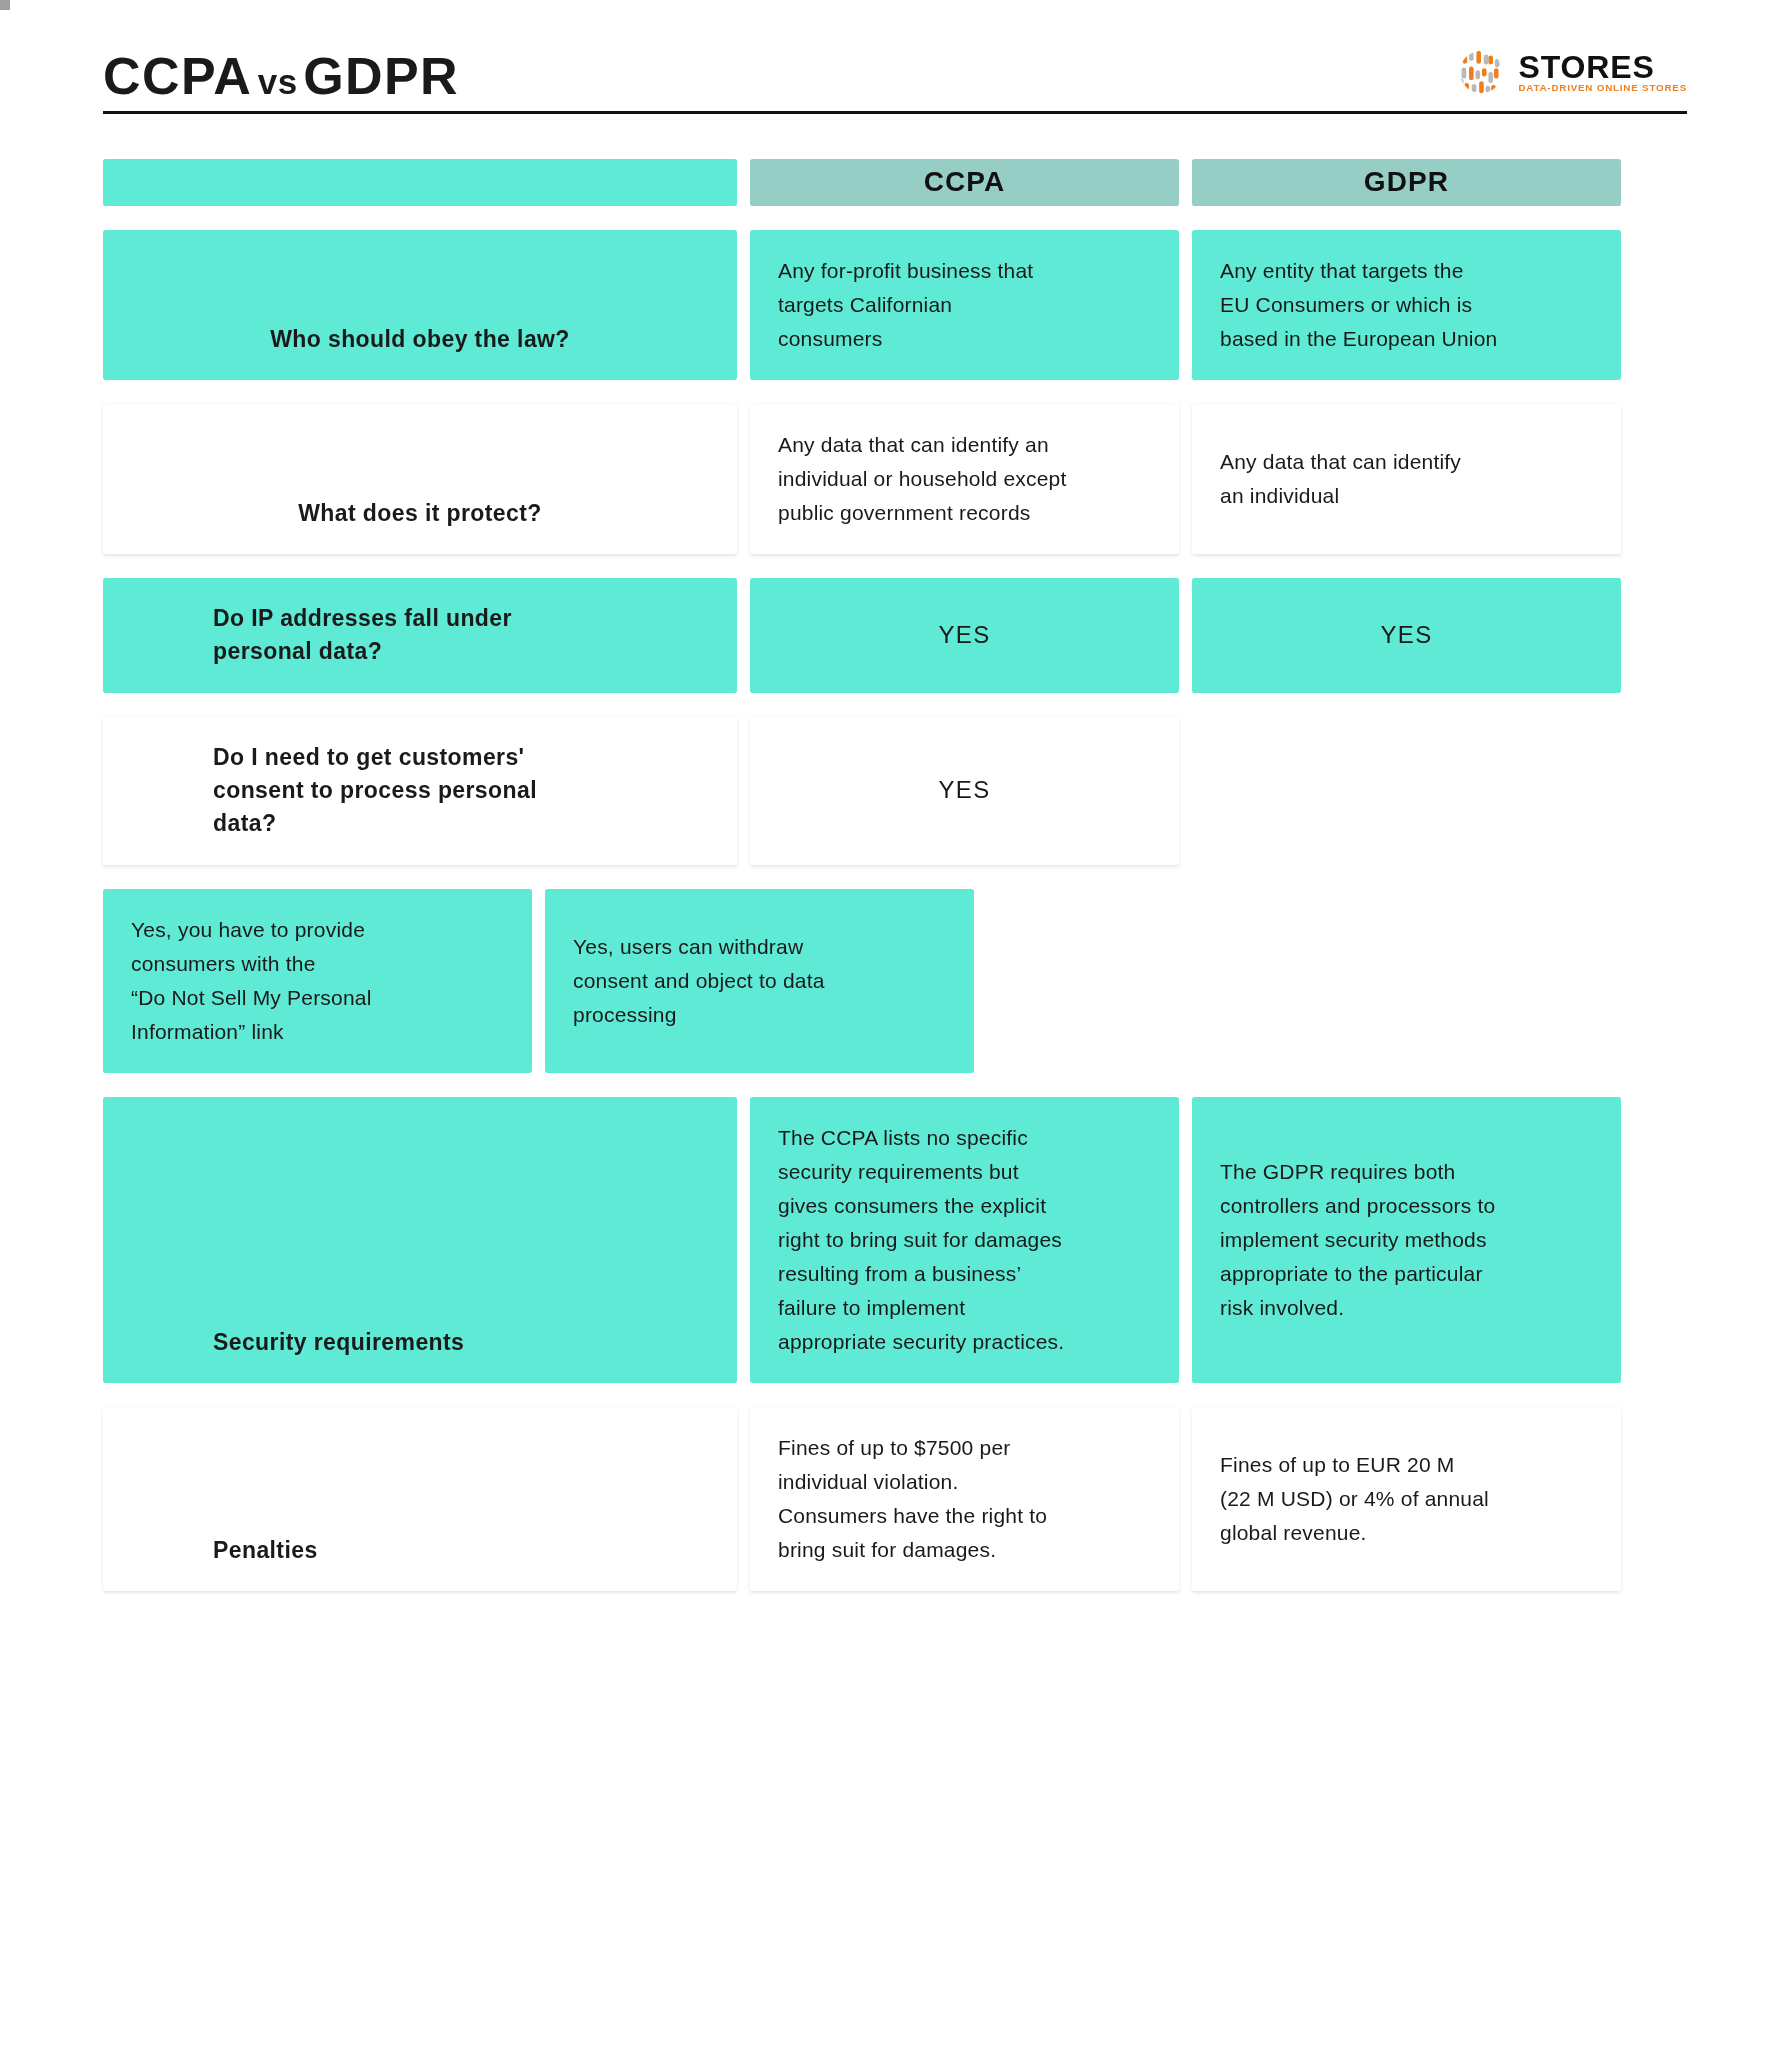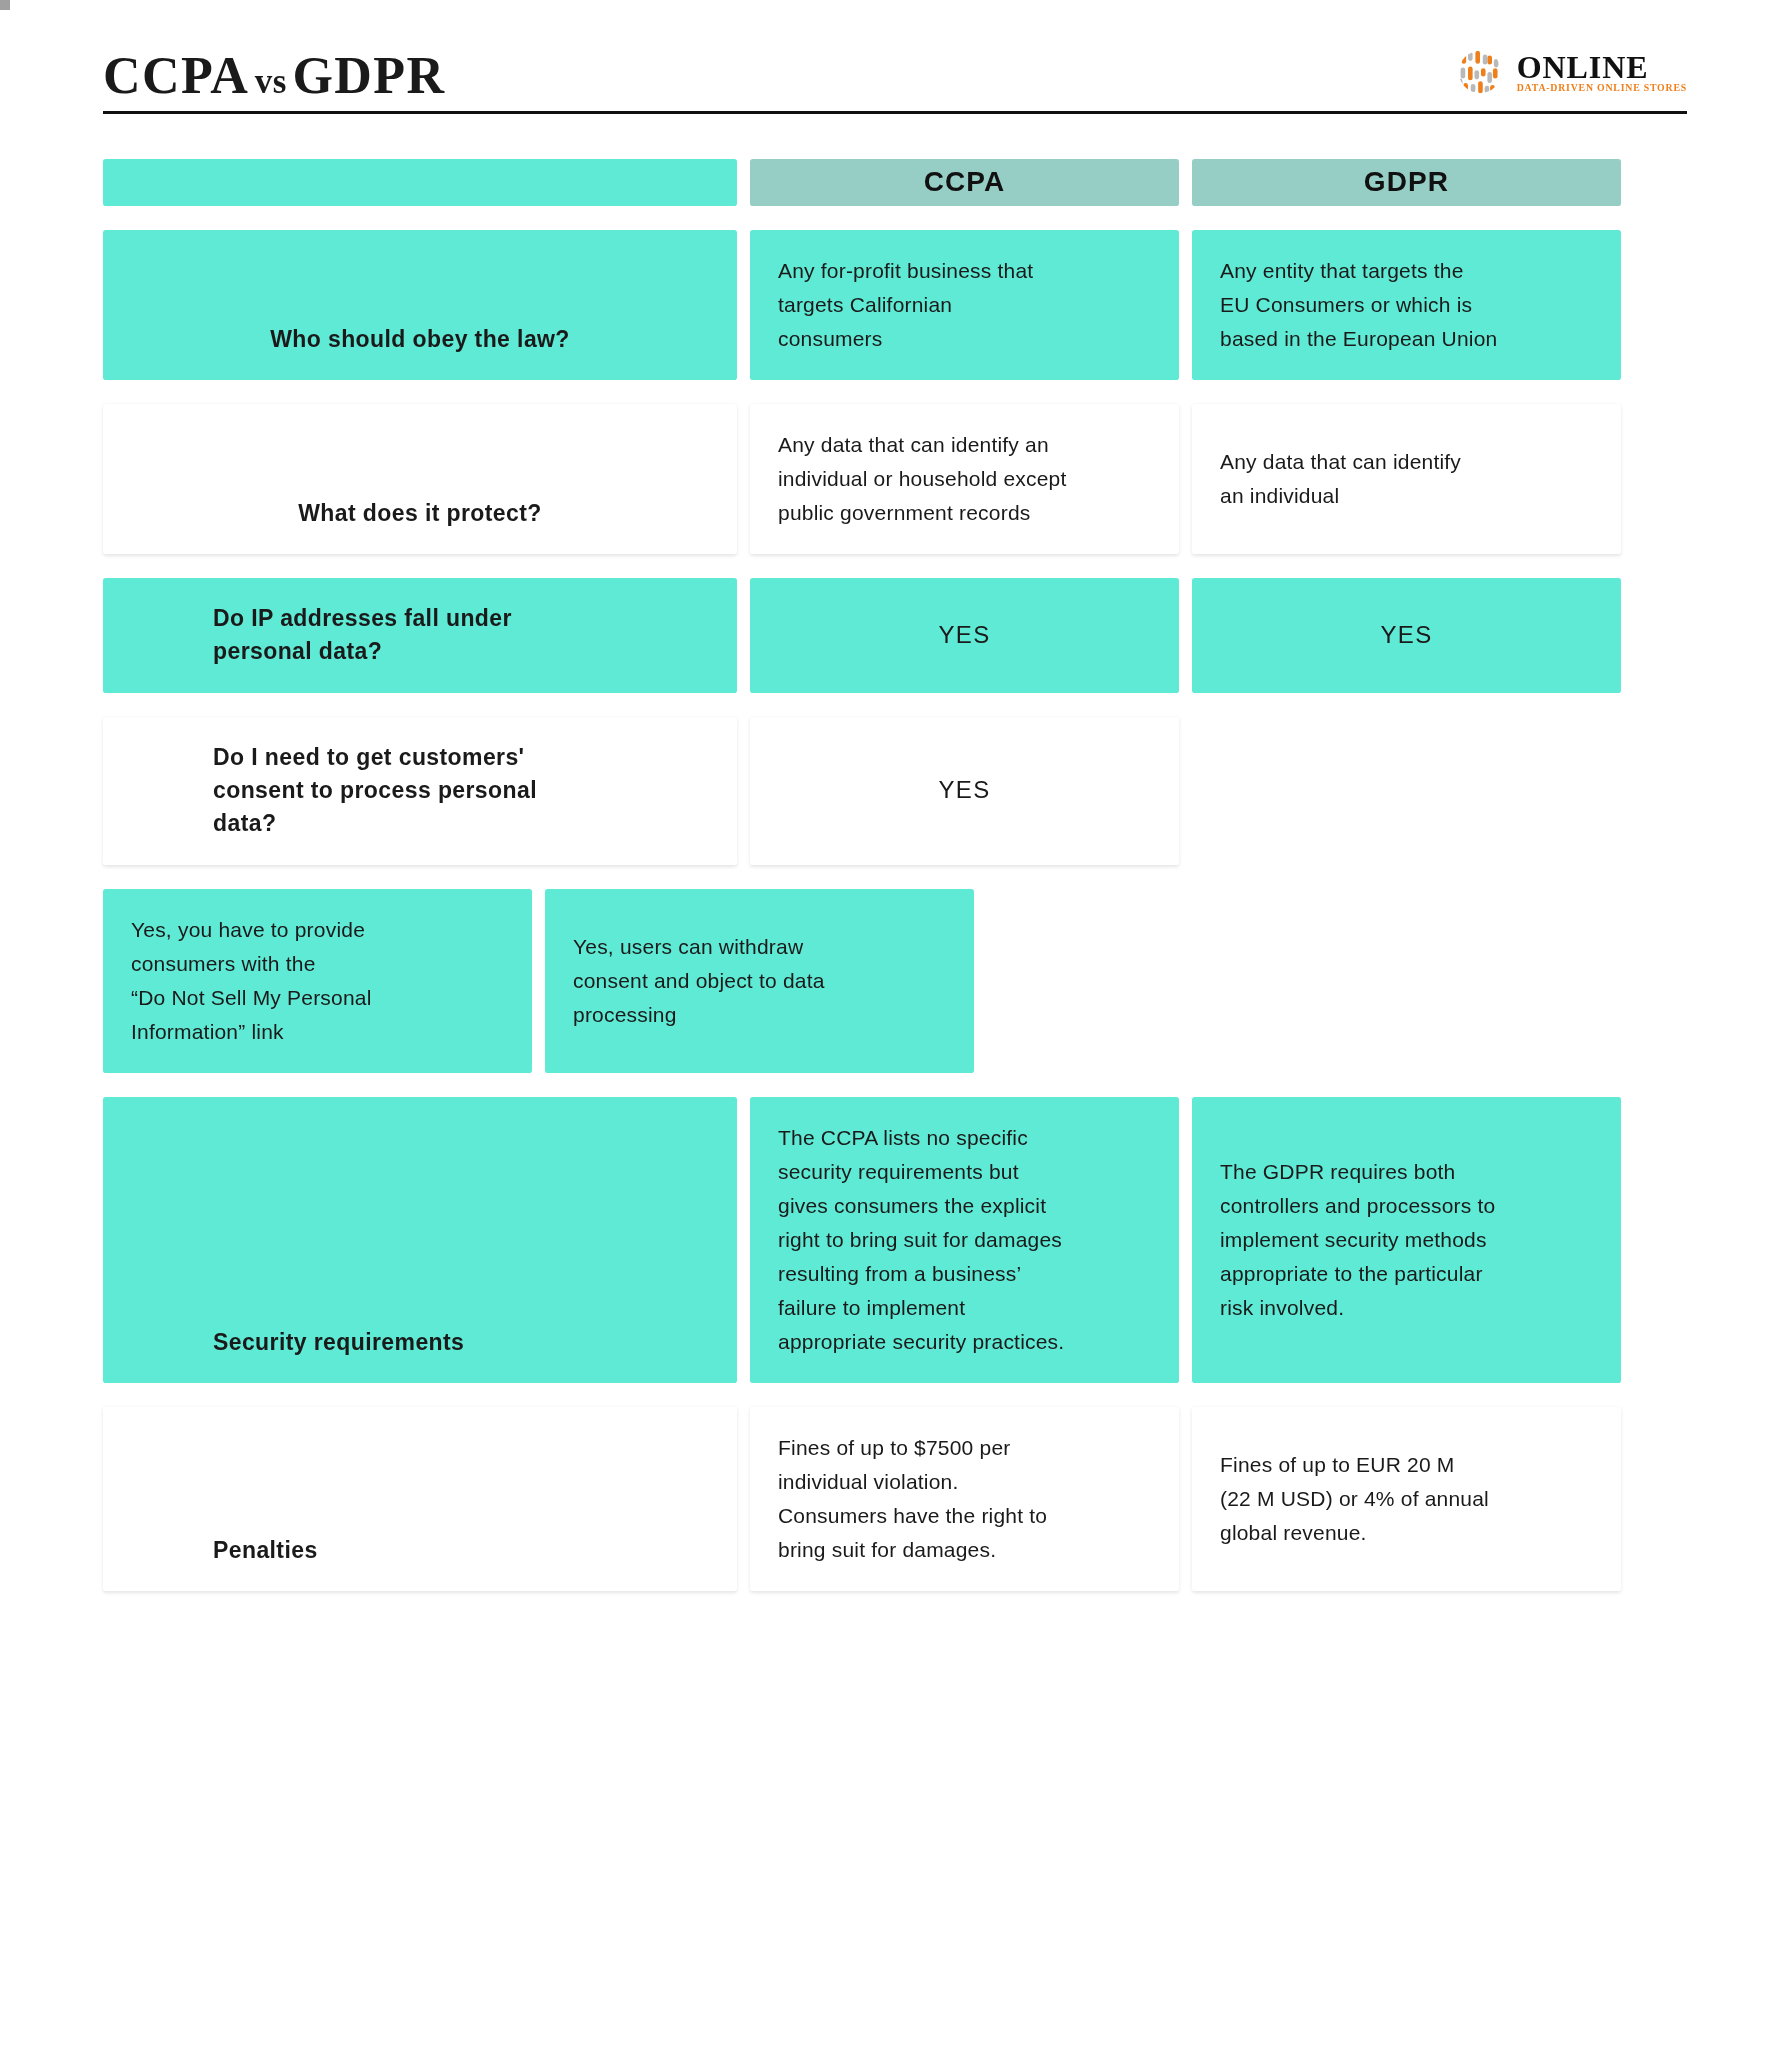--- a/index.html
+++ b/index.html
@@ -34,21 +34,20 @@
 
   
   .header {
     margin: 0 103px 0 103px;
     padding-top: 48px;
     display: flex;
     align-items: flex-end;
     justify-content: space-between;
     border-bottom: 3.7px solid #111111;
     padding-bottom: 9.3px;
-    font-family: Liberation Serif, serif;
   }
   .title {
     font-size: 52px;
     font-weight: bold;
     letter-spacing: 1.4px;
     line-height: 1;
     white-space: nowrap;
     margin: 0;
   }
   .title .vs {
@@ -192,21 +191,21 @@
             <rect x="5" y="21" width="5" height="12" rx="2.5"></rect>
             <rect x="20" y="24" width="5" height="10" rx="2.5"></rect>
             <rect x="34" y="26" width="5" height="12" rx="2.5"></rect>
             <rect x="16" y="39" width="5" height="9" rx="2.5"></rect>
             <rect x="31" y="41" width="5" height="8" rx="2.5"></rect>
             <rect x="2" y="33" width="5" height="8" rx="2.5"></rect>
           </g>
         </g>
       </svg>
       <span class="logo-text">
-        <span class="logo-word">ONLINE</span>
+        <span class="logo-word">STORES</span>
         <span class="logo-tag">DATA-DRIVEN ONLINE STORES</span>
       </span>
     </div>
   </div>
 
   <div class="table">
 
     <div class="row row-head">
       <div class="cell col-q bg-gray">
         <div class="head-label"></div>

